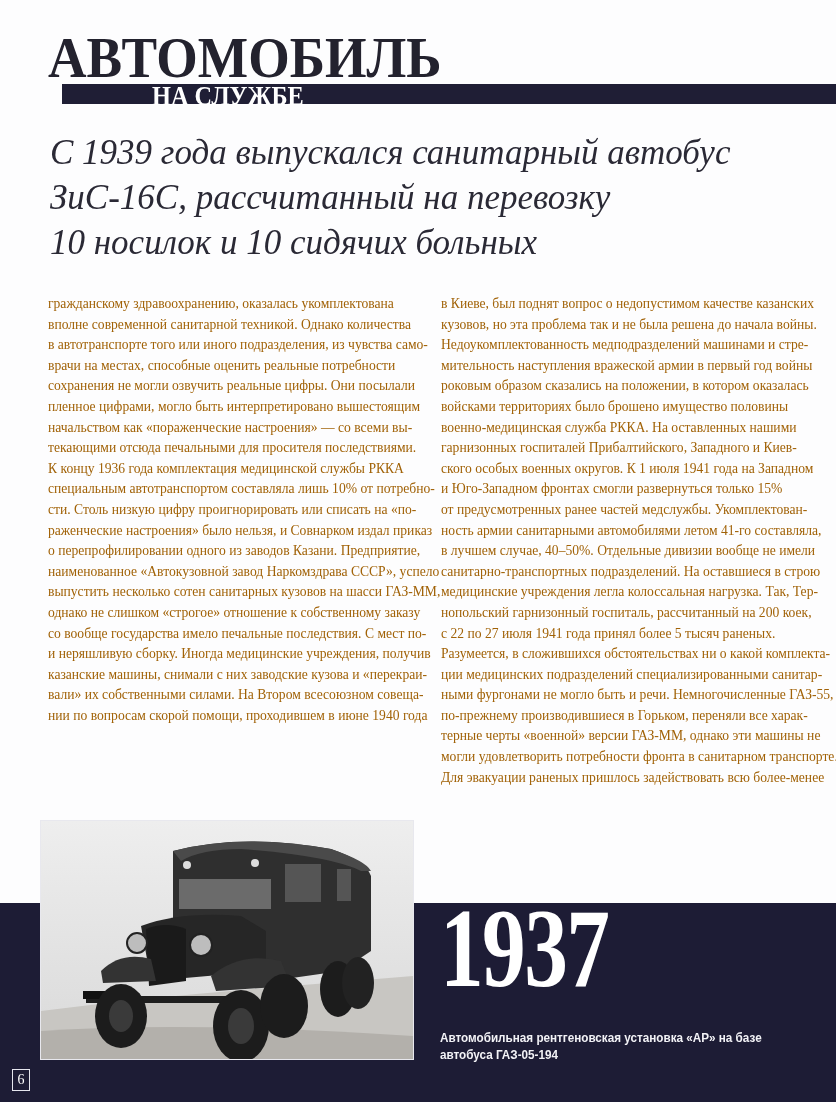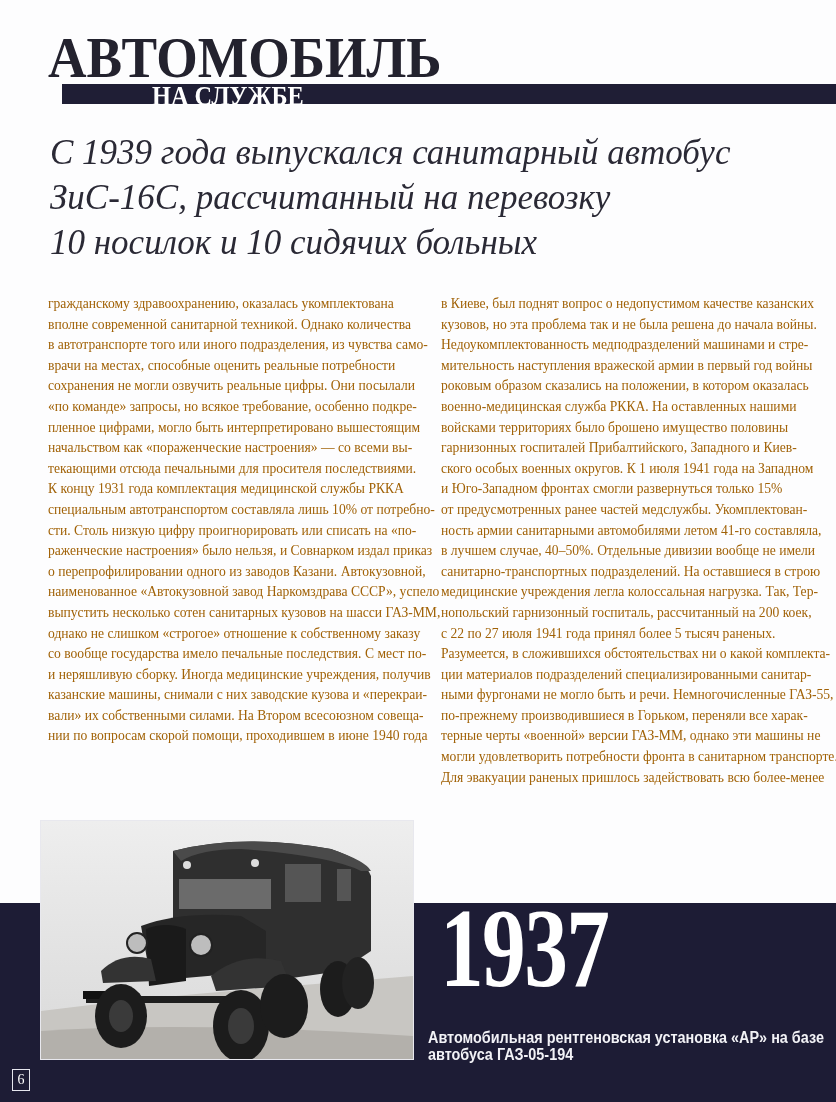--- a/index.html
+++ b/index.html
@@ -48,23 +48,23 @@
       background: #f6f6f6; border: 1px solid #e8e8ee; overflow: hidden;
     }
     .photo svg { display: block; }
     .year {
       position: absolute; left: 440px; top: 898px;
       font-family: "Liberation Serif", serif; font-weight: bold;
       font-size: 112px; line-height: 100px; color: #ffffff;
       transform: scaleX(0.78); transform-origin: left top; letter-spacing: -2px;
     }
     .caption {
-      position: absolute; left: 428px; top: 1029px; width: 380px;
+      position: absolute; left: 440px; top: 1029px; width: 380px;
       font-family: "Liberation Sans", sans-serif; font-weight: bold;
-      font-size: 16px; line-height: 17px; color: #f2f2f6;
+      font-size: 13px; line-height: 17px; color: #f2f2f6;
     }
     .caption div { white-space: nowrap; transform: scaleX(0.9); transform-origin: left top; }
     .page-num {
       position: absolute; left: 12px; top: 1069px; width: 16px; height: 20px;
       border: 1px solid #e6e6ee; color: #ffffff;
       font-family: "Liberation Serif", serif; font-size: 14px; line-height: 20px;
       text-align: center;
     }
   </style>
 </head>
@@ -80,59 +80,58 @@
   <div>ЗиС-16С, рассчитанный на перевозку</div>
   <div>10 носилок и 10 сидячих больных</div>
 </div>
 
 <div class="col col-left">
   <div>гражданскому здравоохранению, оказалась укомплектована</div>
   <div>вполне современной санитарной техникой. Однако количества</div>
   <div>в автотранспорте того или иного подразделения, из чувства само-</div>
   <div>врачи на местах, способные оценить реальные потребности</div>
   <div>сохранения не могли озвучить реальные цифры. Они посылали</div>
-  <div>«по команде» запросы, но всякое требование, особенно подкре-</div>
   <div>пленное цифрами, могло быть интерпретировано вышестоящим</div>
   <div>начальством как «пораженческие настроения» — со всеми вы-</div>
   <div>текающими отсюда печальными для просителя последствиями.</div>
-  <div>К концу 1931 года комплектация медицинской службы РККА</div>
+  <div>К концу 1936 года комплектация медицинской службы РККА</div>
   <div>специальным автотранспортом составляла лишь 10% от потребно-</div>
   <div>сти. Столь низкую цифру проигнорировать или списать на «по-</div>
   <div>раженческие настроения» было нельзя, и Совнарком издал приказ</div>
-  <div>о перепрофилировании одного из заводов Казани. Автокузовной,</div>
+  <div>о перепрофилировании одного из заводов Казани. Предприятие,</div>
   <div>наименованное «Автокузовной завод Наркомздрава СССР», успело</div>
   <div>выпустить несколько сотен санитарных кузовов на шасси ГАЗ-ММ,</div>
   <div>однако не слишком «строгое» отношение к собственному заказу</div>
   <div>со вообще государства имело печальные последствия. С мест по-</div>
   <div>и неряшливую сборку. Иногда медицинские учреждения, получив</div>
   <div>казанские машины, снимали с них заводские кузова и «перекраи-</div>
   <div>вали» их собственными силами. На Втором всесоюзном совеща-</div>
   <div>нии по вопросам скорой помощи, проходившем в июне 1940 года</div>
 </div>
 
 <div class="col col-right">
   <div>в Киеве, был поднят вопрос о недопустимом качестве казанских</div>
   <div>кузовов, но эта проблема так и не была решена до начала войны.</div>
   <div>Недоукомплектованность медподразделений машинами и стре-</div>
   <div>мительность наступления вражеской армии в первый год войны</div>
   <div>роковым образом сказались на положении, в котором оказалась</div>
+  <div>войсками территориях было брошено имущество половины</div>
   <div>военно-медицинская служба РККА. На оставленных нашими</div>
-  <div>войсками территориях было брошено имущество половины</div>
   <div>гарнизонных госпиталей Прибалтийского, Западного и Киев-</div>
   <div>ского особых военных округов. К 1 июля 1941 года на Западном</div>
   <div>и Юго-Западном фронтах смогли развернуться только 15%</div>
   <div>от предусмотренных ранее частей медслужбы. Укомплектован-</div>
   <div>ность армии санитарными автомобилями летом 41-го составляла,</div>
   <div>в лучшем случае, 40–50%. Отдельные дивизии вообще не имели</div>
   <div>санитарно-транспортных подразделений. На оставшиеся в строю</div>
   <div>медицинские учреждения легла колоссальная нагрузка. Так, Тер-</div>
   <div>нопольский гарнизонный госпиталь, рассчитанный на 200 коек,</div>
   <div>с 22 по 27 июля 1941 года принял более 5 тысяч раненых.</div>
   <div>Разумеется, в сложившихся обстоятельствах ни о какой комплекта-</div>
-  <div>ции материалов подразделений специализированными санитар-</div>
+  <div>ции медицинских подразделений специализированными санитар-</div>
   <div>ными фургонами не могло быть и речи. Немногочисленные ГАЗ-55,</div>
   <div>по-прежнему производившиеся в Горьком, переняли все харак-</div>
   <div>терные черты «военной» версии ГАЗ-ММ, однако эти машины не</div>
   <div>могли удовлетворить потребности фронта в санитарном транспорте.</div>
   <div>Для эвакуации раненых пришлось задействовать всю более-менее</div>
 </div>
 
 <div class="navy-block"></div>
 
 <div class="photo">

